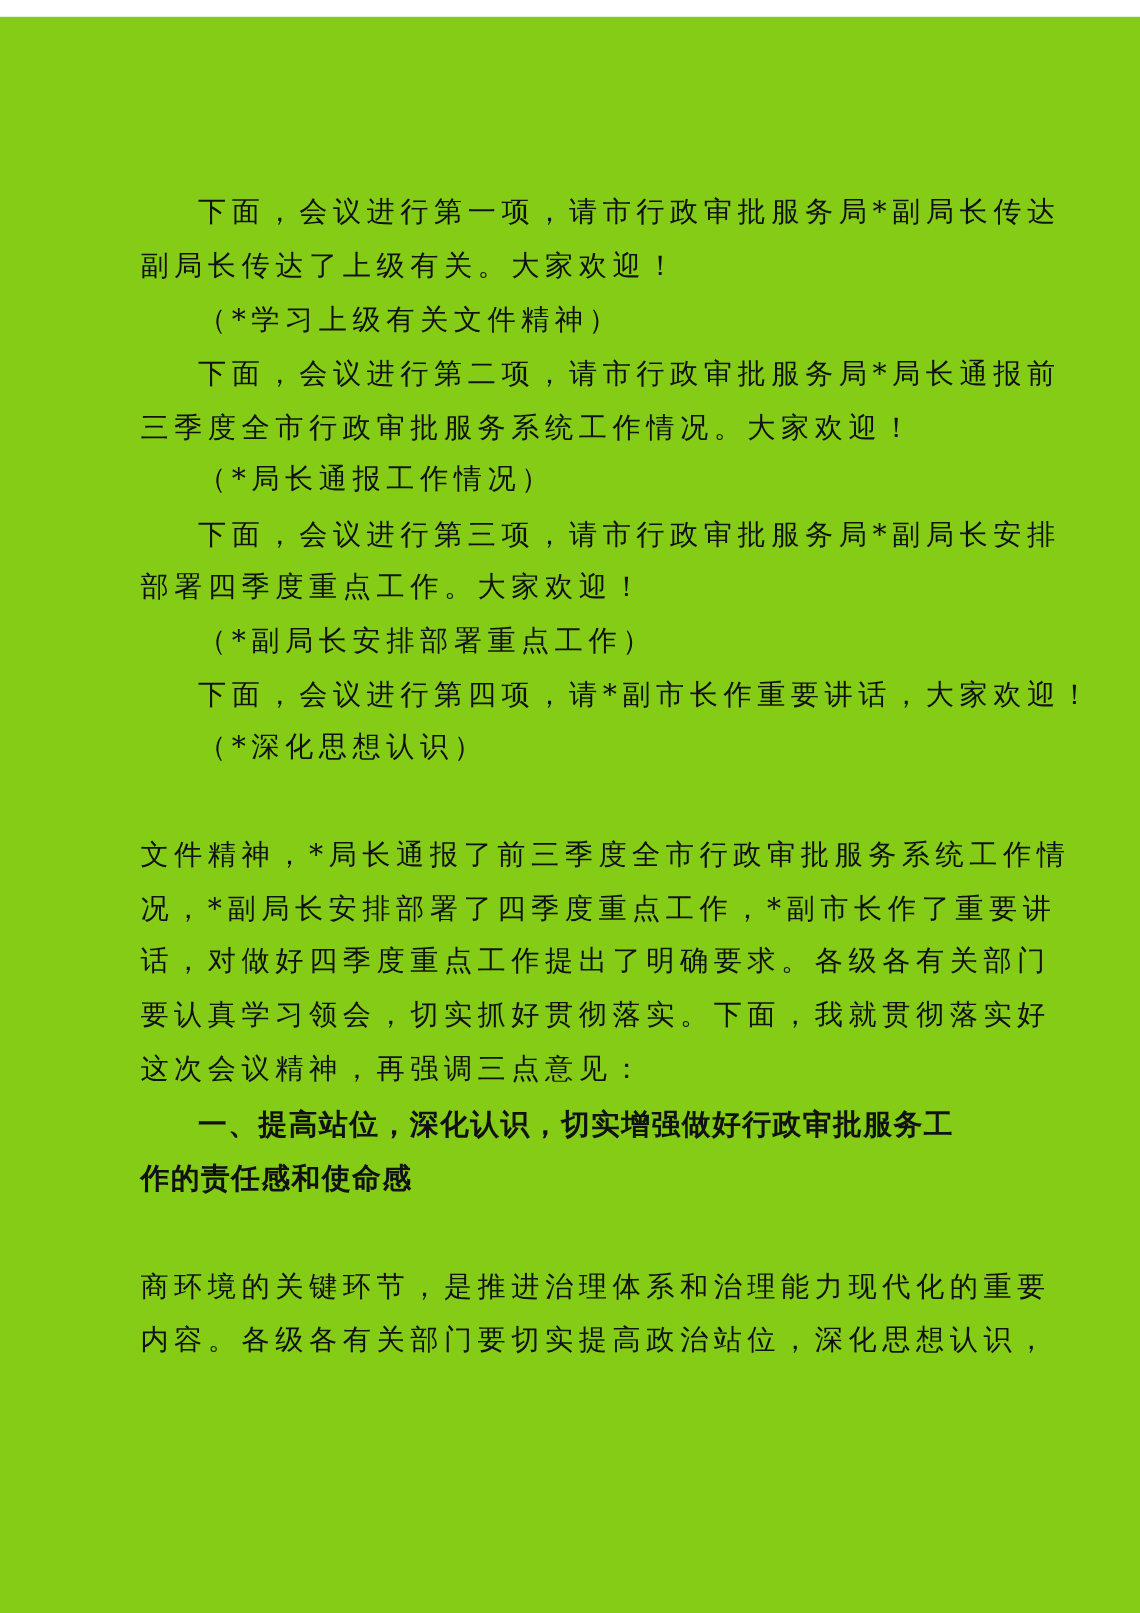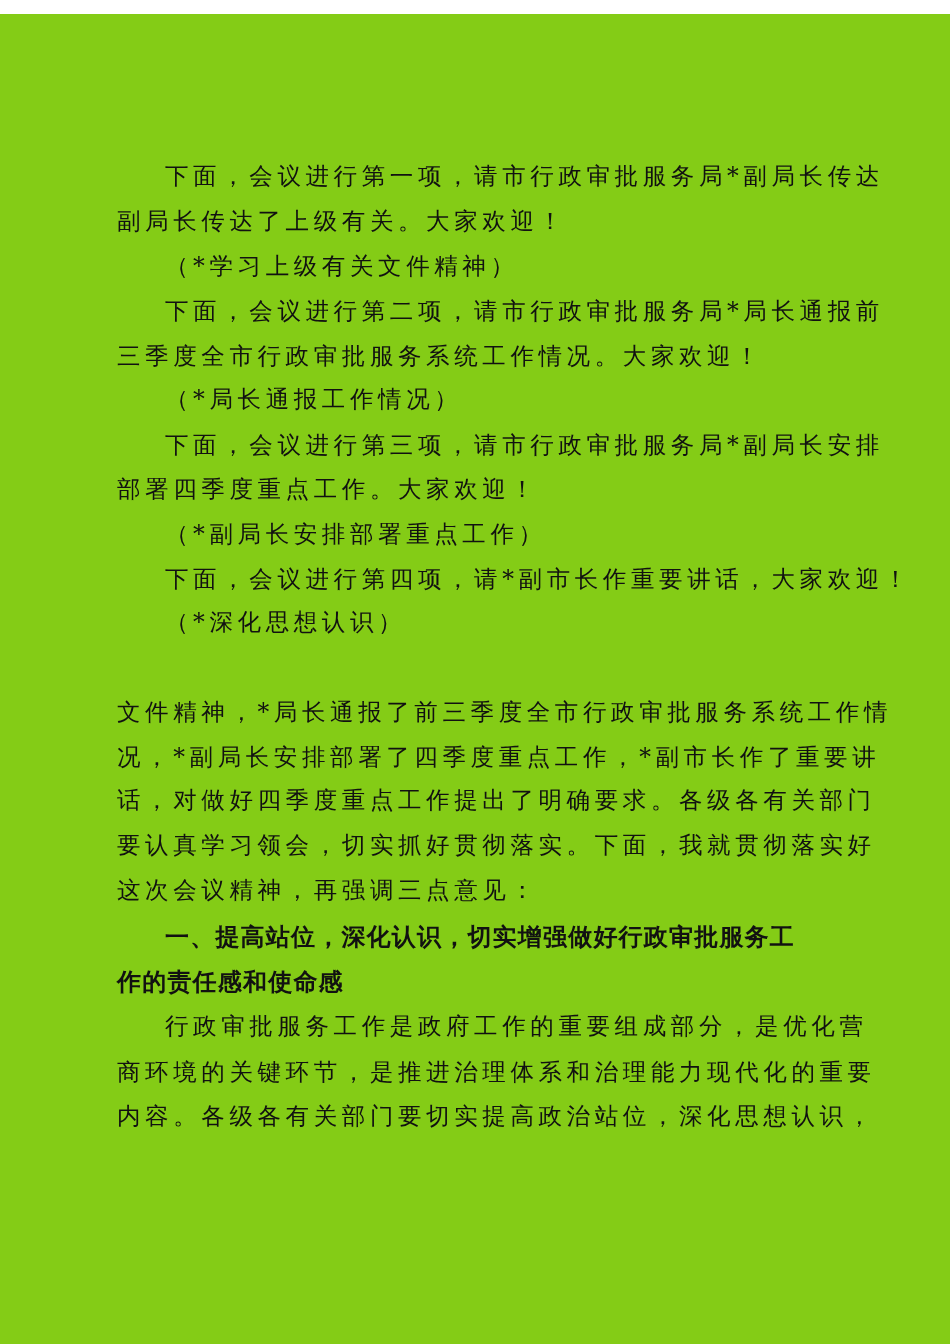--- a/index.html
+++ b/index.html
@@ -27,16 +27,15 @@
   <div class="line paren" style="top:505px">（*副局长安排部署重点工作）</div>
   <div class="line indent" style="top:550px">下面，会议进行第四项，请*副市长作重要讲话，大家欢迎！</div>
   <div class="line paren" style="top:593px">（*深化思想认识）</div>
   <div class="line" style="top:683px">文件精神，*局长通报了前三季度全市行政审批服务系统工作情</div>
   <div class="line" style="top:728px">况，*副局长安排部署了四季度重点工作，*副市长作了重要讲</div>
   <div class="line" style="top:771px">话，对做好四季度重点工作提出了明确要求。各级各有关部门</div>
   <div class="line" style="top:816px">要认真学习领会，切实抓好贯彻落实。下面，我就贯彻落实好</div>
   <div class="line" style="top:861px">这次会议精神，再强调三点意见：</div>
   <div class="line indent heading" style="top:908px">一、提高站位，深化认识，切实增强做好行政审批服务工</div>
   <div class="line heading" style="top:953px">作的责任感和使命感</div>
-  <div class="line indent" style="top:997px">行政审批服务工作是政府工作的重要组成部分，是优化营</div>
   <div class="line" style="top:1087px">内容。各级各有关部门要切实提高政治站位，深化思想认识，</div>
   <div class="line" style="top:1043px">商环境的关键环节，是推进治理体系和治理能力现代化的重要</div>
 </div>
 
 </body></html>

